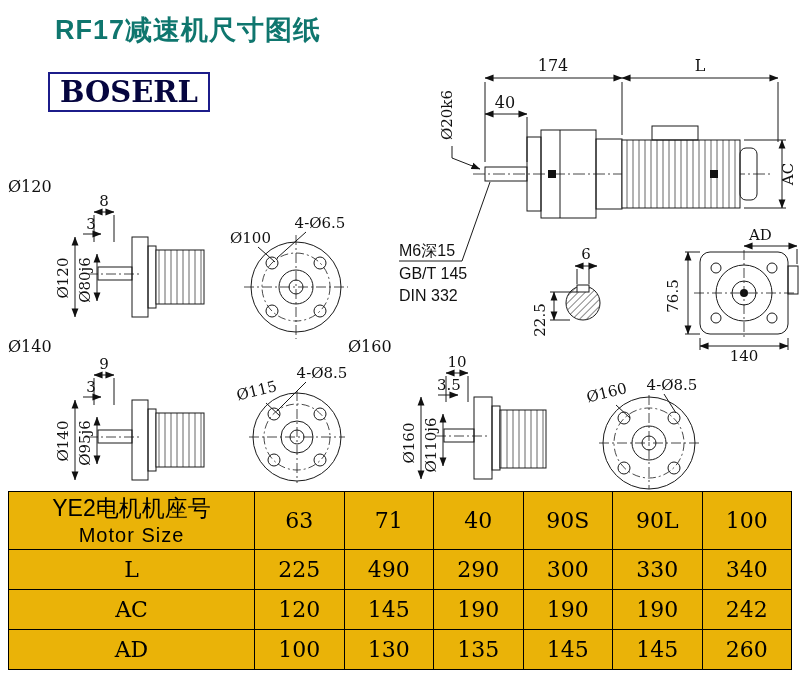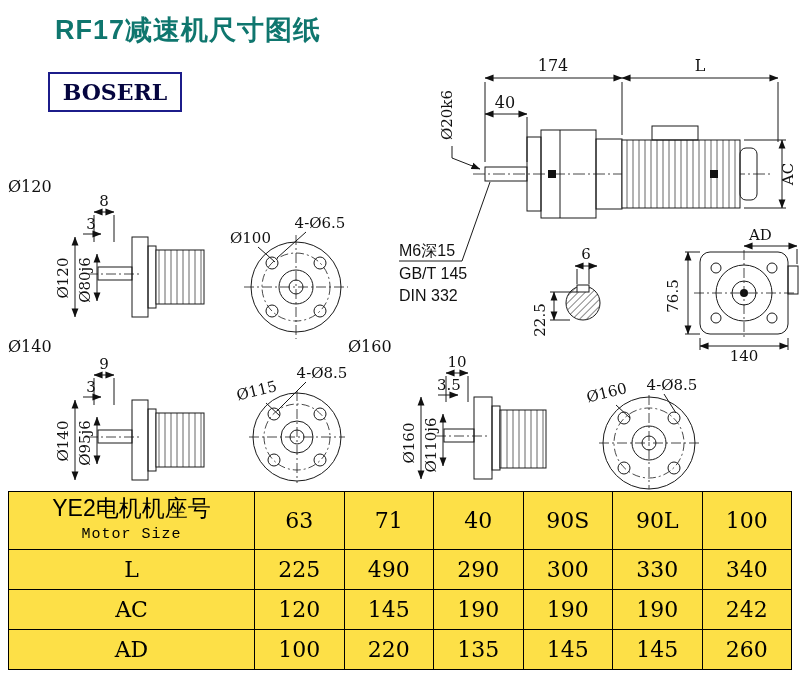--- a/index.html
+++ b/index.html
@@ -2,34 +2,34 @@
 <html><head>
 <meta charset="utf-8">
 <style>
   *{margin:0;padding:0;box-sizing:border-box}
   html,body{width:800px;height:673px;background:#fff;overflow:hidden;
     font-family:"Liberation Sans","DejaVu Sans",sans-serif;color:#000}
   .sheet{position:absolute;inset:0;width:800px;height:673px;background:#fff}
   .title{position:absolute;left:55px;top:12px;font-size:27px;font-weight:bold;letter-spacing:1px;color:#0f766e}
   .logo{position:absolute;left:48px;top:72px;min-width:134px;height:40px;border:2px solid #1c1c8a;
     display:flex;align-items:center;justify-content:center;padding:0 10px;
-    font-family:"DejaVu Serif","Liberation Serif",serif;font-size:22px;font-weight:bold;color:#05053f}
+    font-family:"DejaVu Serif","Liberation Serif",serif;font-size:29px;font-weight:bold;color:#05053f}
   svg.draw{position:absolute;left:0;top:0}
   svg text{fill:#111;stroke:none;font-family:"DejaVu Serif","Liberation Serif",serif;font-size:15px}
   svg text.sec{font-size:16px}
   svg text.big{font-size:16px}
   svg text.note{font-family:"Liberation Sans","DejaVu Sans",sans-serif;font-size:16px}
   table.dimtab{position:absolute;left:8px;top:491px;width:784px;border-collapse:collapse;table-layout:fixed;
-    text-align:center;background:#fde047}
+    text-align:center;background:#eab308}
   table.dimtab td{border:1px solid #000;font-family:"DejaVu Serif","Liberation Serif",serif;font-size:22px;vertical-align:middle}
   table.dimtab col.c0{width:246px}
   tr.hrow{height:58px}
   tr.drow{height:40px}
   .cn-line{font-family:"Liberation Sans","DejaVu Sans",sans-serif;font-size:23px;line-height:28px}
-  .en-line{font-family:Liberation Mono, monospace;font-size:15px;line-height:26px;letter-spacing:1px}
+  .en-line{font-family:Liberation Sans, sans-serif;font-size:20px;line-height:26px;letter-spacing:1px}
 </style>
 </head>
 <body>
 
 <div class="sheet">
 
   <svg class="draw" width="800" height="490" viewBox="0 0 800 490">
     <defs>
       <marker id="arr" viewBox="0 0 10 10" refX="9.5" refY="5" markerWidth="9" markerHeight="9" orient="auto-start-reverse">
         <path d="M0 1.2 L10 5 L0 8.8 z" fill="#111"></path>
@@ -271,21 +271,21 @@
         <td>120</td>
         <td>145</td>
         <td>190</td>
         <td>190</td>
         <td>190</td>
         <td>242</td>
       </tr>
       <tr class="drow">
         <td>AD</td>
         <td>100</td>
-        <td>220</td>
+        <td>130</td>
         <td>135</td>
         <td>145</td>
         <td>145</td>
         <td>260</td>
       </tr>
     </tbody>
   </table>
 </div>
 
 </body></html>

